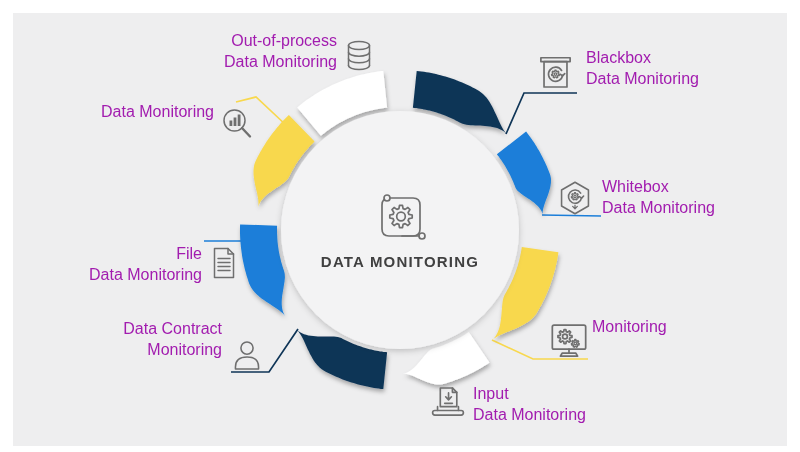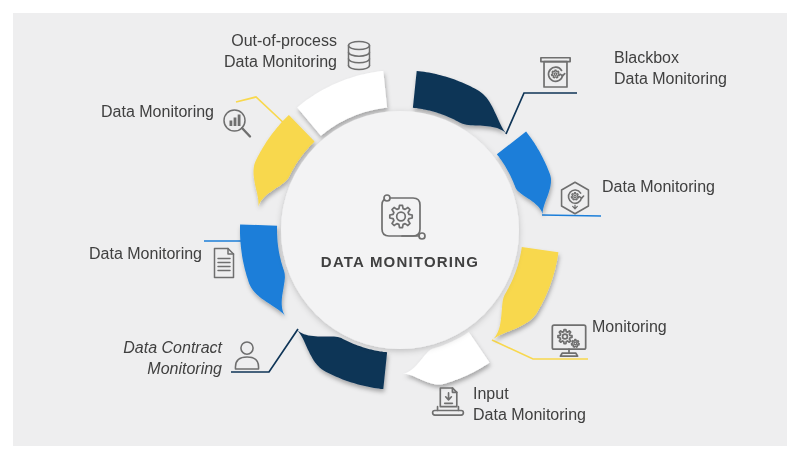--- a/index.html
+++ b/index.html
@@ -1,19 +1,19 @@
 <!DOCTYPE html>
 <html><head>
 <meta charset="utf-8">
 <style>
   html,body{margin:0;padding:0;width:800px;height:452px;overflow:hidden;background:#ffffff;}
   .stage{position:absolute;left:0;top:0;width:800px;height:452px;font-family:"Liberation Sans",sans-serif;}
   .canvas{position:absolute;left:13px;top:13px;right:13px;bottom:6px;background:#eeeeef;}
   #ring-svg{position:absolute;left:0;top:0;width:800px;height:452px;}
-  .lbl{position:absolute;font-size:16px;line-height:21px;color:#404040;white-space:nowrap;}
+  .lbl{position:absolute;font-size:16px;line-height:21px;color:#a21caf;white-space:nowrap;}
   .lbl.align-right{text-align:right;}
   .lbl.align-left{text-align:left;}
   .seg-icon{position:absolute;}
   .center-label{position:absolute;left:300px;top:253px;width:200px;text-align:center;
     font-size:15px;font-weight:bold;letter-spacing:1.2px;color:#404040;}
 </style>
 </head>
 <body>
 
 <div class="stage">
@@ -63,33 +63,34 @@
         <div>Out-of-process</div>
         <div>Data Monitoring</div>
       </div>
       <svg class="seg-icon" viewBox="0 0 40 40" width="40" height="40" stroke="#6f6f6f" stroke-width="1.5" stroke-linecap="round" stroke-linejoin="round" style="left: 339px; top: 36px;">
         <ellipse cx="20" cy="9.5" rx="10.5" ry="4" fill="none"></ellipse>
         <path d="M9.5,9.5 V29.5 M30.5,9.5 V29.5" fill="none"></path>
         <path d="M9.5,16.2 A10.5,4 0 0 0 30.5,16.2" fill="none"></path>
         <path d="M9.5,22.8 A10.5,4 0 0 0 30.5,22.8" fill="none"></path>
         <path d="M9.5,29.5 A10.5,4 0 0 0 30.5,29.5" fill="none"></path>
       </svg>
-      <div class="lbl align-left" style="top: 47px; left: 586px; margin-left: 28px;">
+      <div class="lbl align-left" style="top: 47px; left: 586px;">
         <div>Blackbox</div>
         <div>Data Monitoring</div>
       </div>
       <svg class="seg-icon" viewBox="0 0 40 40" width="45" height="45" stroke="#6f6f6f" stroke-width="1.5" stroke-linecap="round" stroke-linejoin="round" style="left: 533px; top: 51px;">
         <rect x="7" y="6" width="26" height="3.4" fill="none"></rect>
         <rect x="9.8" y="9.4" width="20.4" height="22.6" fill="none"></rect>
         <path d="M 25.4,17.3 A6.3,6.3 0 1 0 26.3,21.7" fill="none"></path>
         <path d="M 24.2,20.7 L 26.3,22.1 L 28.2,20.1" fill="none"></path>
         <path d="M19.3,18.1L19.5,17.0L20.5,17.0L20.7,18.1L21.4,18.4L22.4,17.9L23.0,18.8L22.3,19.6L22.5,20.3L23.5,20.8L23.3,21.8L22.2,21.7L21.7,22.3L22.0,23.4L21.0,23.8L20.4,23.0L19.6,23.0L19.0,23.8L18.0,23.4L18.3,22.3L17.8,21.7L16.7,21.8L16.5,20.8L17.5,20.3L17.7,19.6L17.0,18.8L17.6,17.9L18.6,18.4Z" fill="none" stroke-width="1.2"></path>
         <circle cx="20" cy="20.5" r="1.1" fill="none" stroke-width="1.1"></circle>
       </svg>
       <div class="lbl align-left" style="top: 176px; left: 602px;">
+        <div>Whitebox</div>
         <div>Data Monitoring</div>
       </div>
       <svg class="seg-icon" viewBox="0 0 40 40" width="42" height="42" stroke="#6f6f6f" stroke-width="1.5" stroke-linecap="round" stroke-linejoin="round" style="left: 554px; top: 177px;">
         <path d="M20,5 L32.8,12.4 V27.6 L20,35 L7.2,27.6 V12.4 Z" fill="none"></path>
         <path d="M 25.4,15.3 A6.3,6.3 0 1 0 26.3,19.7" fill="none"></path>
         <path d="M 24.2,18.7 L 26.3,20.1 L 28.2,18.1" fill="none"></path>
         <path d="M19.3,16.1L19.5,15.0L20.5,15.0L20.7,16.1L21.4,16.4L22.4,15.9L23.0,16.8L22.3,17.6L22.5,18.3L23.5,18.8L23.3,19.8L22.2,19.7L21.7,20.3L22.0,21.4L21.0,21.8L20.4,21.0L19.6,21.0L19.0,21.8L18.0,21.4L18.3,20.3L17.8,19.7L16.7,19.8L16.5,18.8L17.5,18.3L17.7,17.6L17.0,16.8L17.6,15.9L18.6,16.4Z" fill="none" stroke-width="1.2"></path>
         <circle cx="20" cy="18.5" r="1.1" fill="none" stroke-width="1.1"></circle>
         <path d="M20,26.8 V30 M17.8,28 L20,30.3 L22.2,28" fill="none" stroke-width="1.2"></path>
       </svg>
@@ -110,29 +111,30 @@
         <div>Data Monitoring</div>
       </div>
       <svg class="seg-icon" viewBox="0 0 40 40" width="44" height="44" stroke="#6f6f6f" stroke-width="1.5" stroke-linecap="round" stroke-linejoin="round" style="left: 426px; top: 383px;">
         <path d="M13,4.5 H24 L28,8.5 V21.5 H13 Z" fill="none"></path>
         <path d="M24,4.5 V8.5 H28" fill="none"></path>
         <path d="M20.5,9 V15 M17.9,12.5 L20.5,15.3 L23.1,12.5" fill="none"></path>
         <line x1="17" y1="18.5" x2="24" y2="18.5"></line>
         <path d="M10.5,21.5 V25 M29.5,21.5 V25" fill="none"></path>
         <rect x="6" y="25" width="28" height="4.2" rx="2.1" fill="none"></rect>
       </svg>
-      <div class="lbl align-right" style="top: 337px; right: 578px; font-style: italic;">
+      <div class="lbl align-right" style="top: 318px; right: 578px;">
         <div>Data Contract</div>
         <div>Monitoring</div>
       </div>
       <svg class="seg-icon" viewBox="0 0 40 40" width="42" height="42" stroke="#6f6f6f" stroke-width="1.5" stroke-linecap="round" stroke-linejoin="round" style="left: 226px; top: 336px;">
         <circle cx="20" cy="11.5" r="5.8" fill="none"></circle>
         <path d="M9,31.5 V29.5 C9,23 13.5,20 20,20 C26.5,20 31,23 31,29.5 V31.5 Z" fill="none"></path>
       </svg>
       <div class="lbl align-right" style="top: 243px; right: 598px;">
+        <div>File</div>
         <div>Data Monitoring</div>
       </div>
       <svg class="seg-icon" viewBox="0 0 40 40" width="40" height="40" stroke="#6f6f6f" stroke-width="1.5" stroke-linecap="round" stroke-linejoin="round" style="left: 204px; top: 243px;">
         <path d="M10.5,5.5 H24 L29.5,11 V34.5 H10.5 Z" fill="none"></path>
         <path d="M24,5.5 V11 H29.5" fill="none"></path>
         <line x1="14" y1="15.5" x2="26" y2="15.5"></line>
         <line x1="14" y1="19.5" x2="26" y2="19.5"></line>
         <line x1="14" y1="23.5" x2="26" y2="23.5"></line>
         <line x1="14" y1="27.5" x2="26" y2="27.5"></line>
       </svg>

